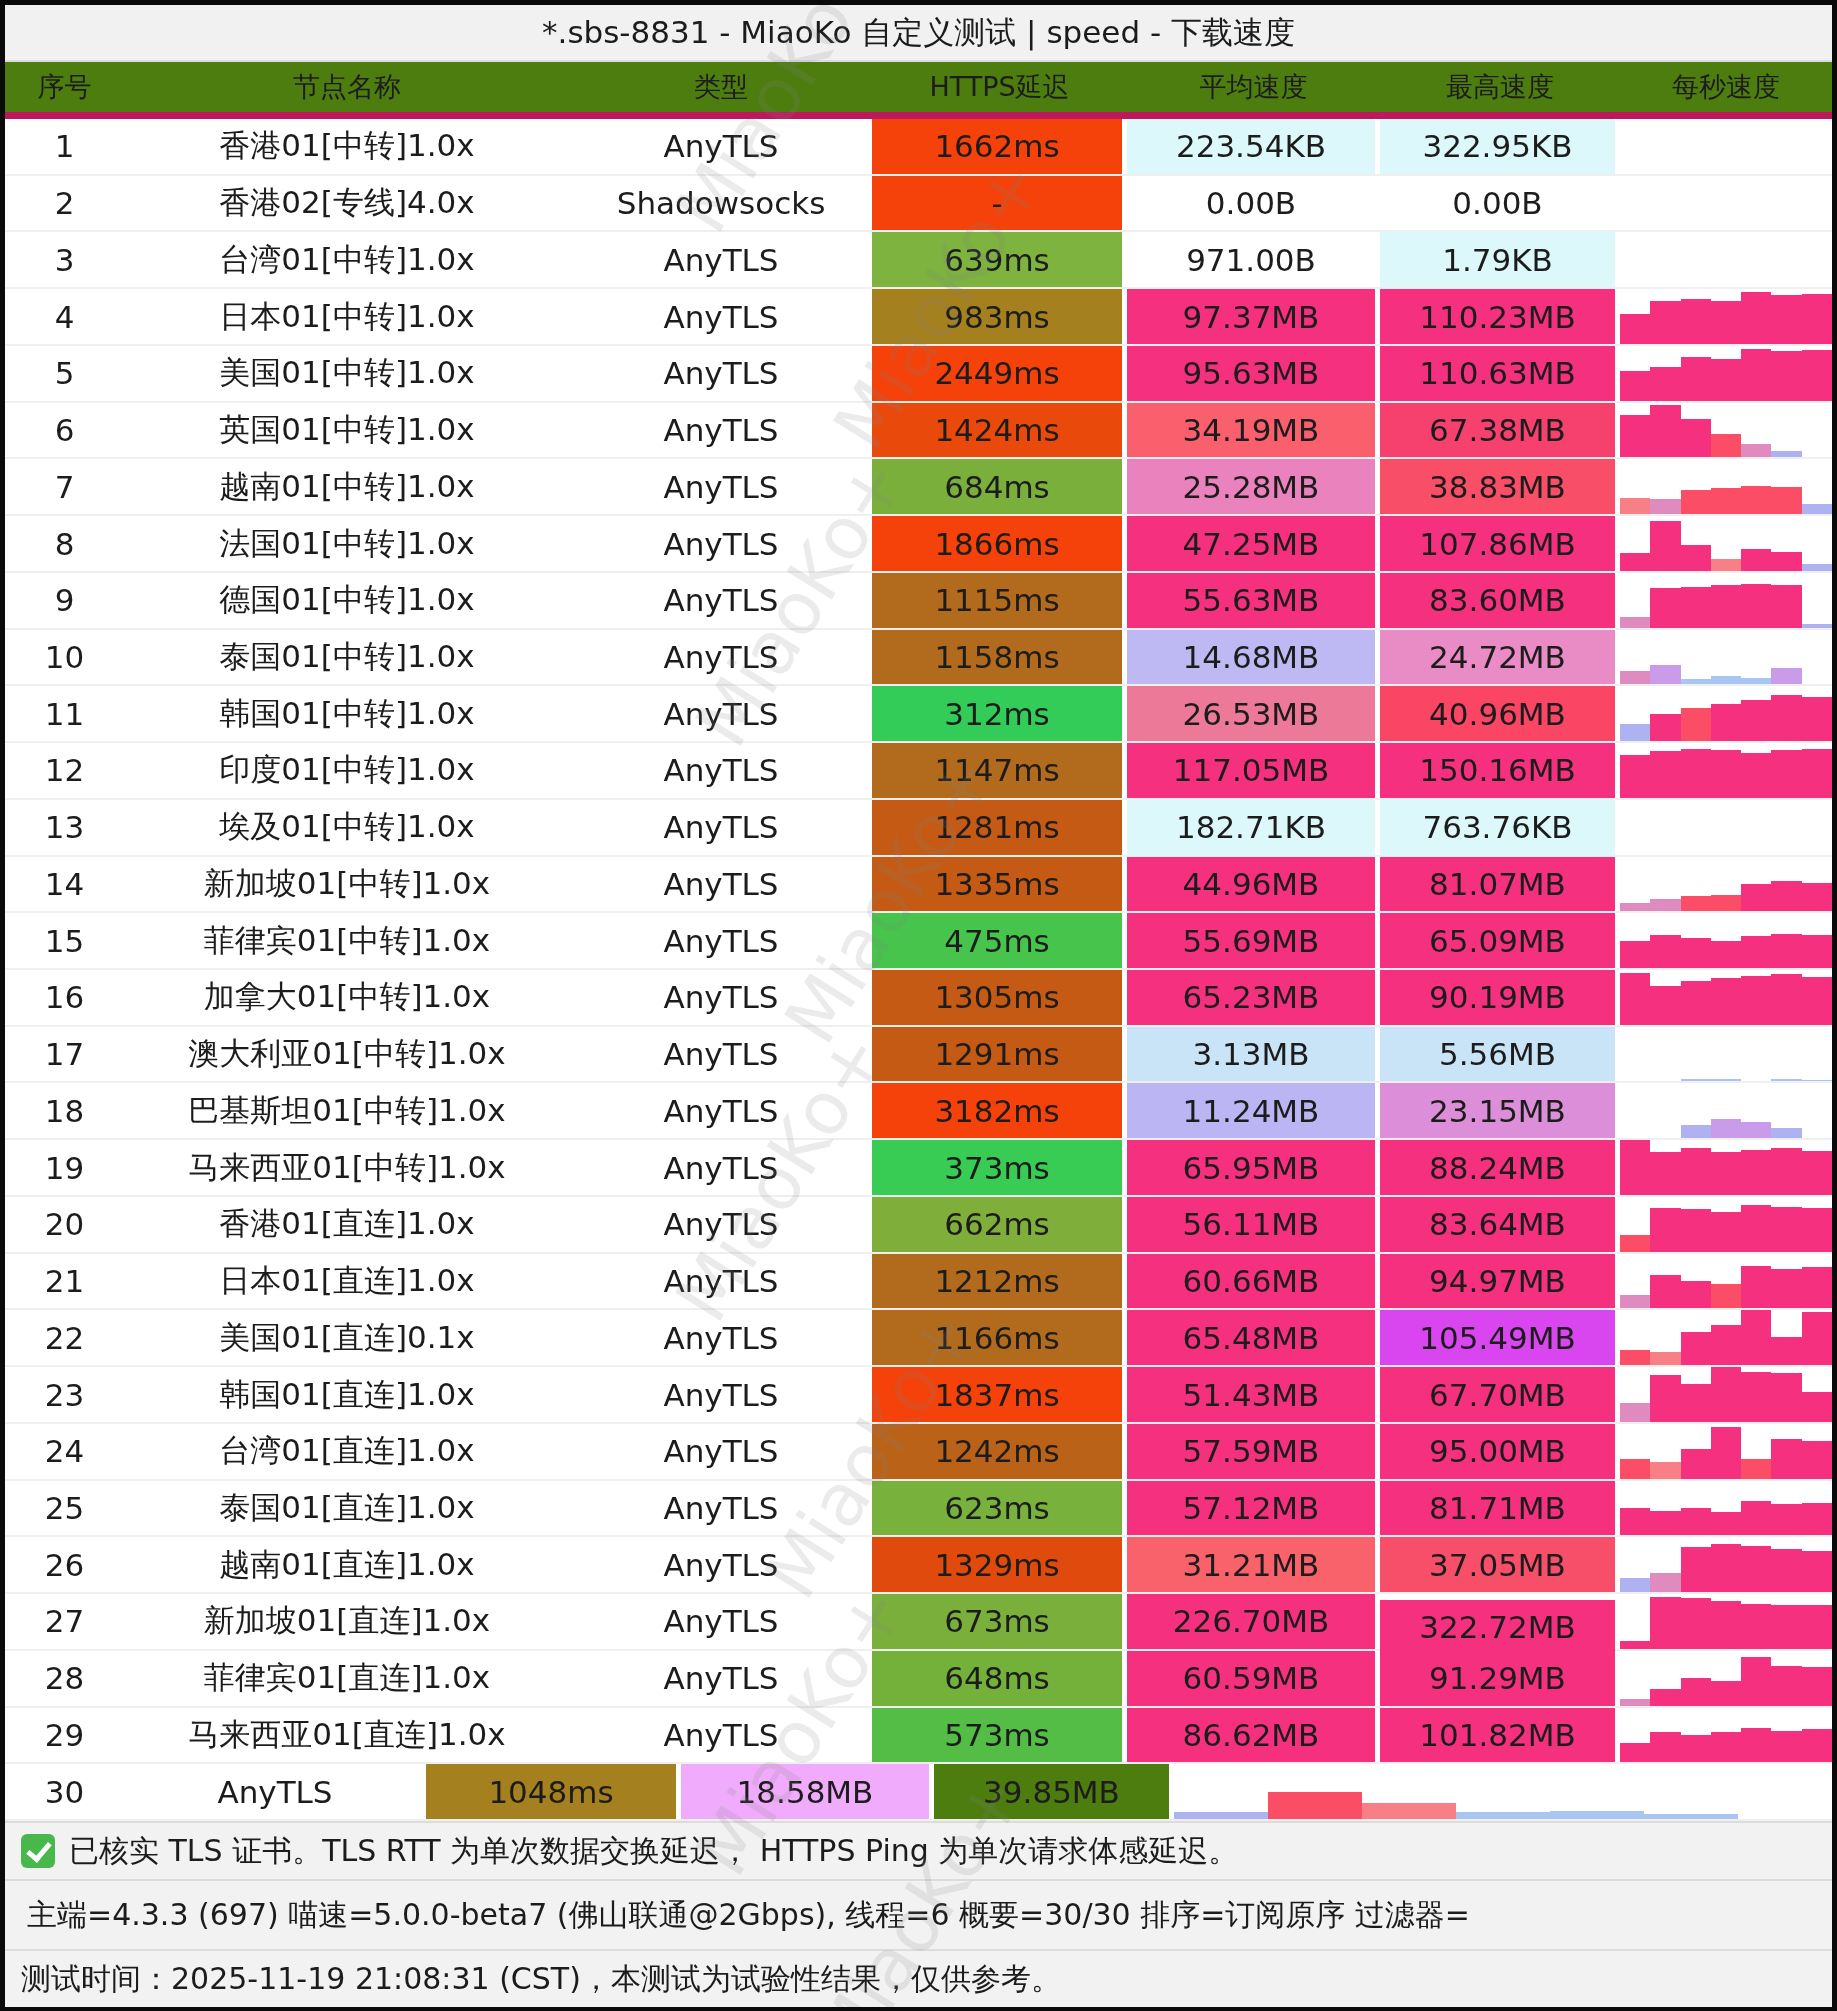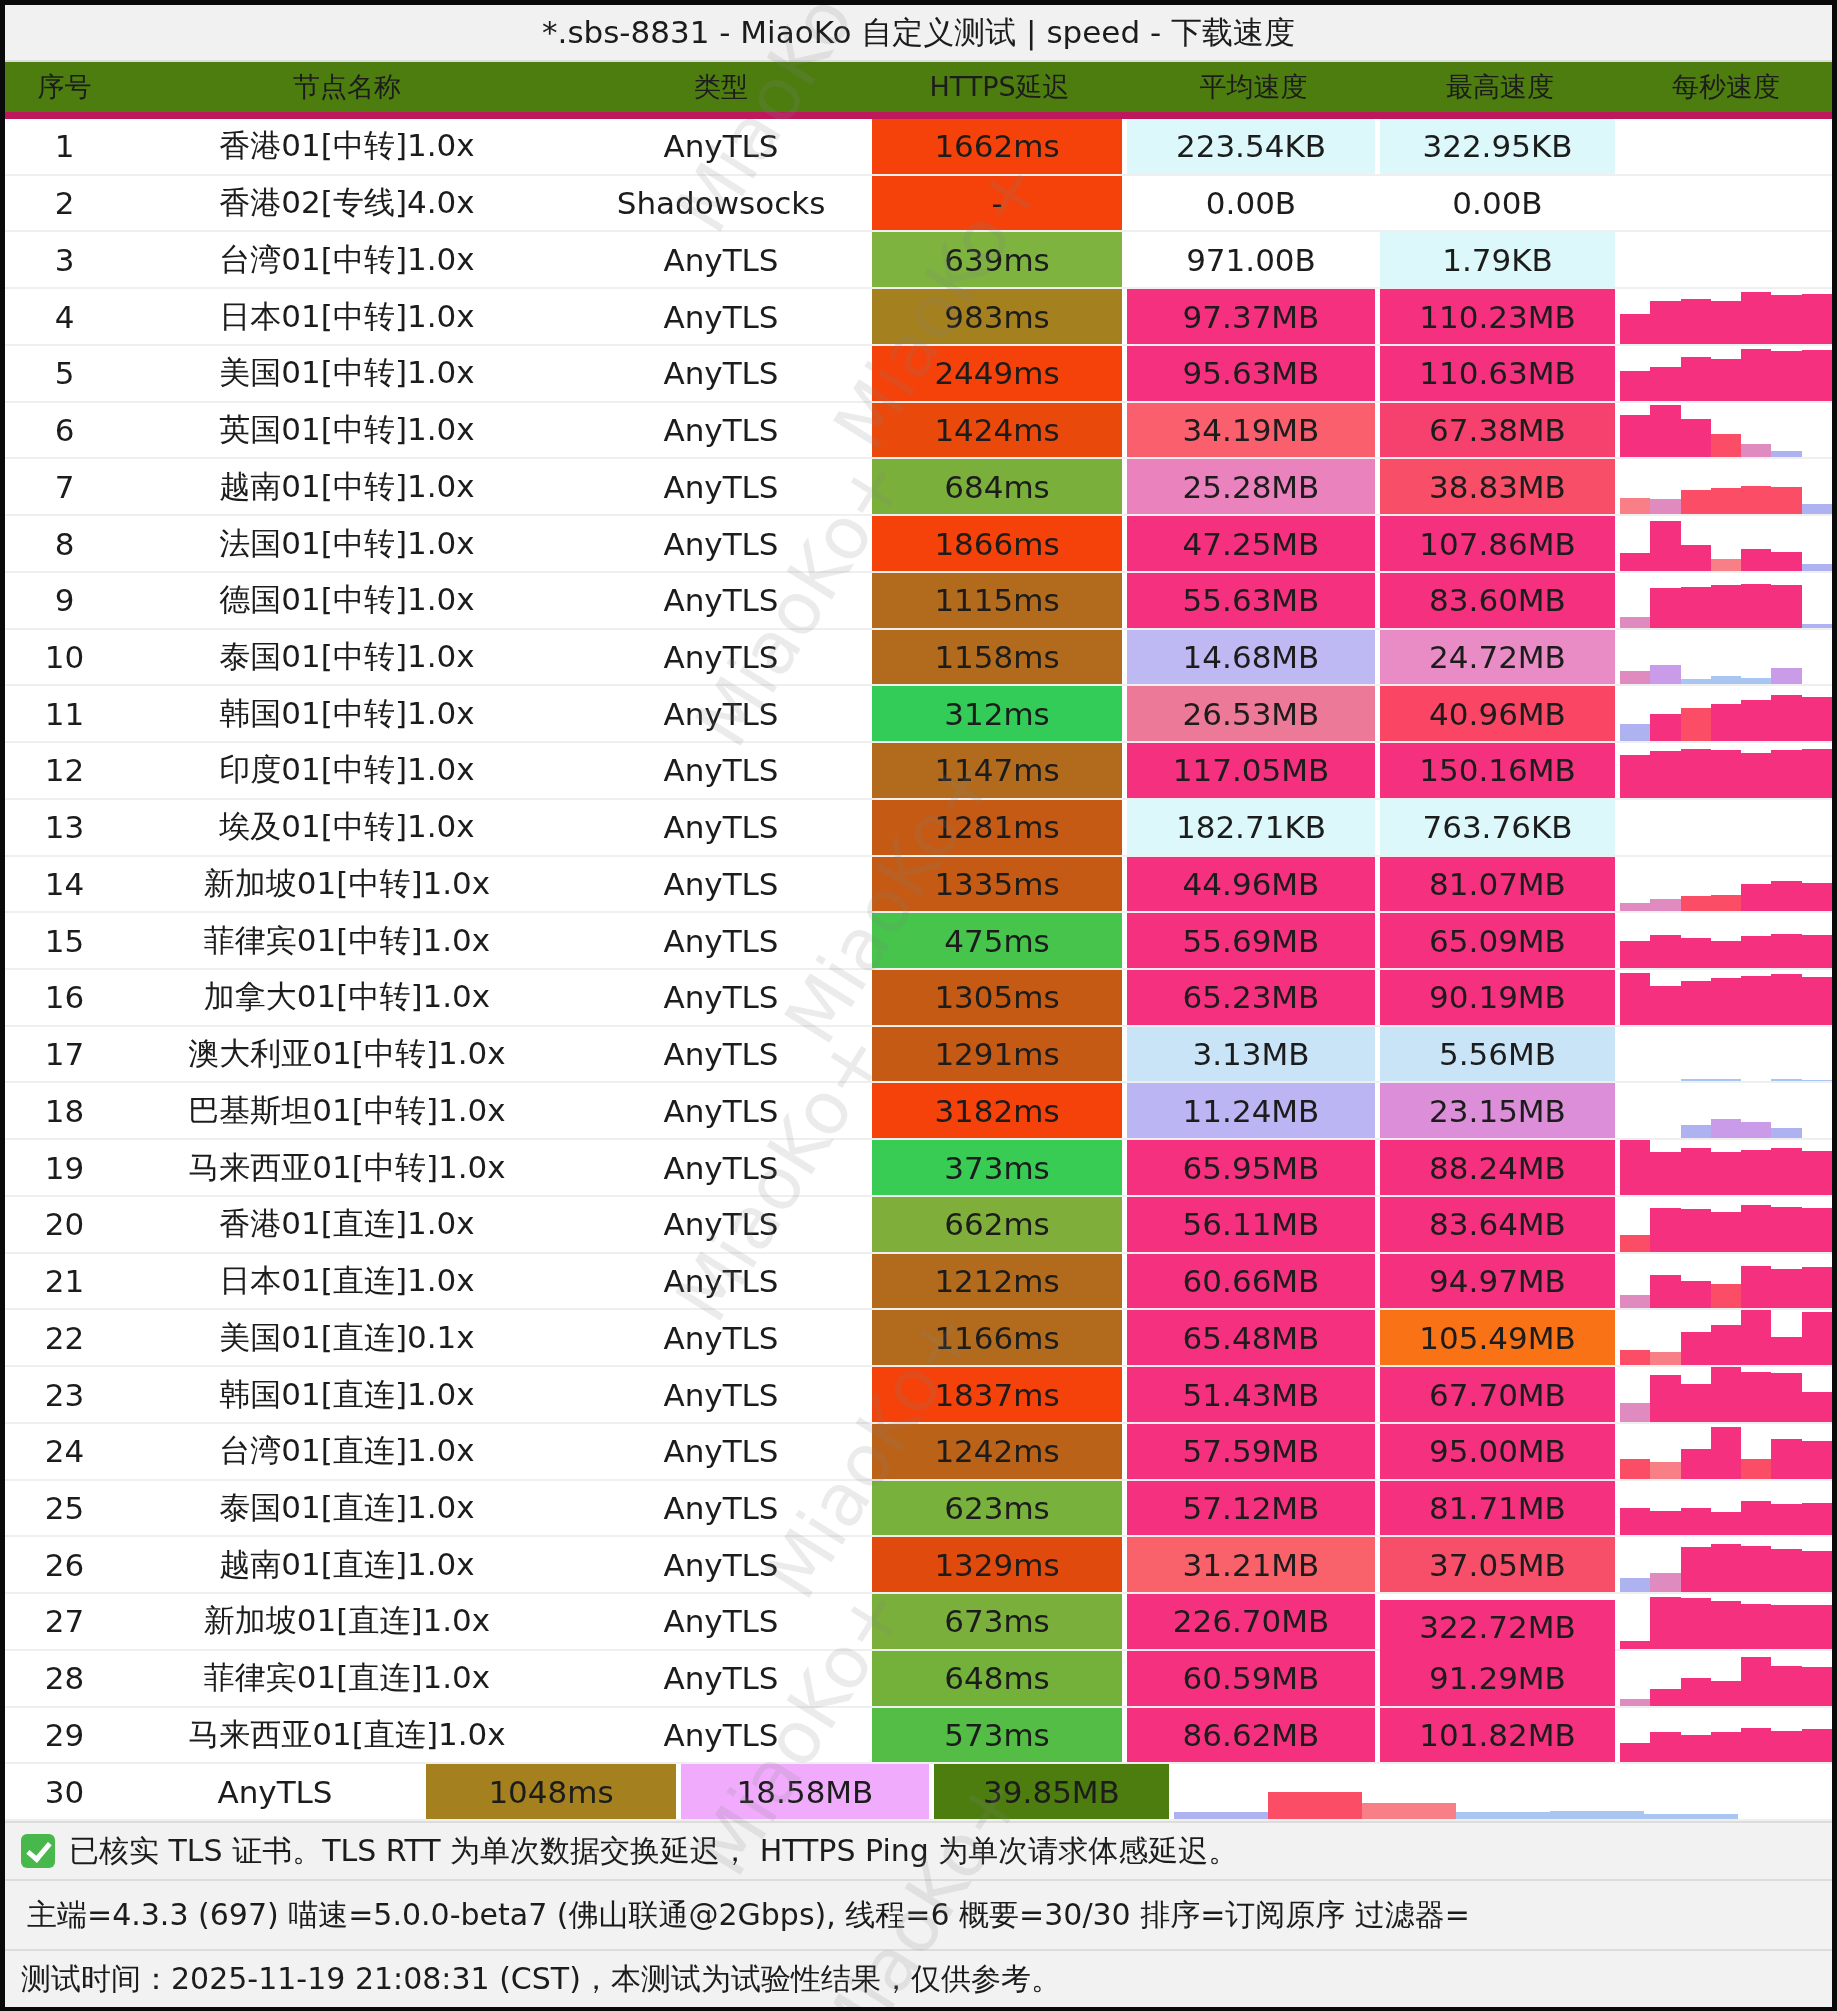--- a/index.html
+++ b/index.html
@@ -615,21 +615,21 @@
       <div class="cell c-no">22</div>
       <div class="cell c-name">美国01[直连]0.1x</div>
       <div class="cell c-type">AnyTLS</div>
       <div class="cell c-delay">
           <div class="chip" style="background: rgb(178, 106, 29);">1166ms</div>
         </div>
       <div class="cell c-avg">
           <div class="chip" style="background: rgb(245, 49, 127);">65.48MB</div>
         </div>
       <div class="cell c-max">
-          <div class="chip" style="background: #f97316;">105.49MB</div>
+          <div class="chip" style="background: #d946ef;">105.49MB</div>
         </div>
       <div class="cell c-spark">
           <div class="spark">
             <span class="bar" style="height: 28%; background: rgb(251, 77, 102);"></span>
             <span class="bar" style="height: 24%; background: rgb(248, 127, 134);"></span>
             <span class="bar" style="height: 60%; background: rgb(245, 49, 127);"></span>
             <span class="bar" style="height: 73%; background: rgb(245, 49, 127);"></span>
             <span class="bar" style="height: 100%; background: rgb(245, 49, 127);"></span>
             <span class="bar" style="height: 52%; background: rgb(245, 49, 127);"></span>
             <span class="bar" style="height: 97%; background: rgb(245, 49, 127);"></span>

